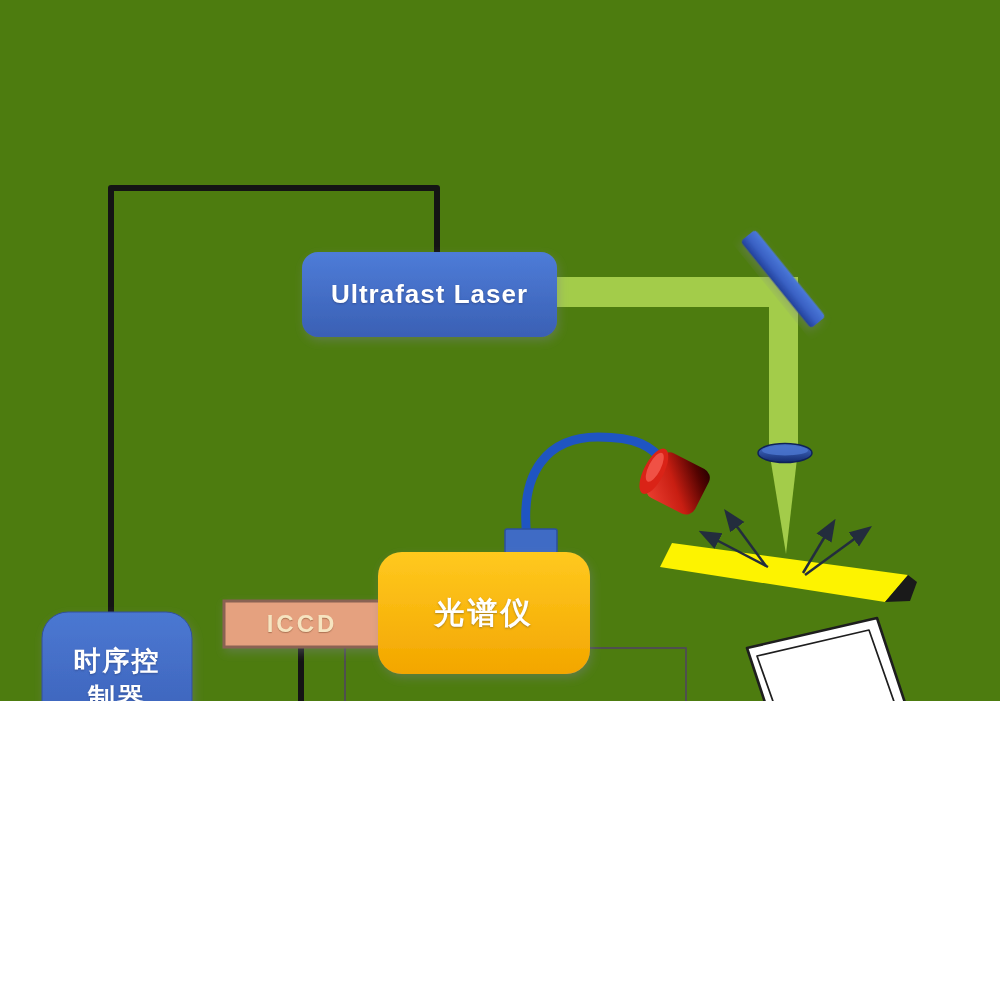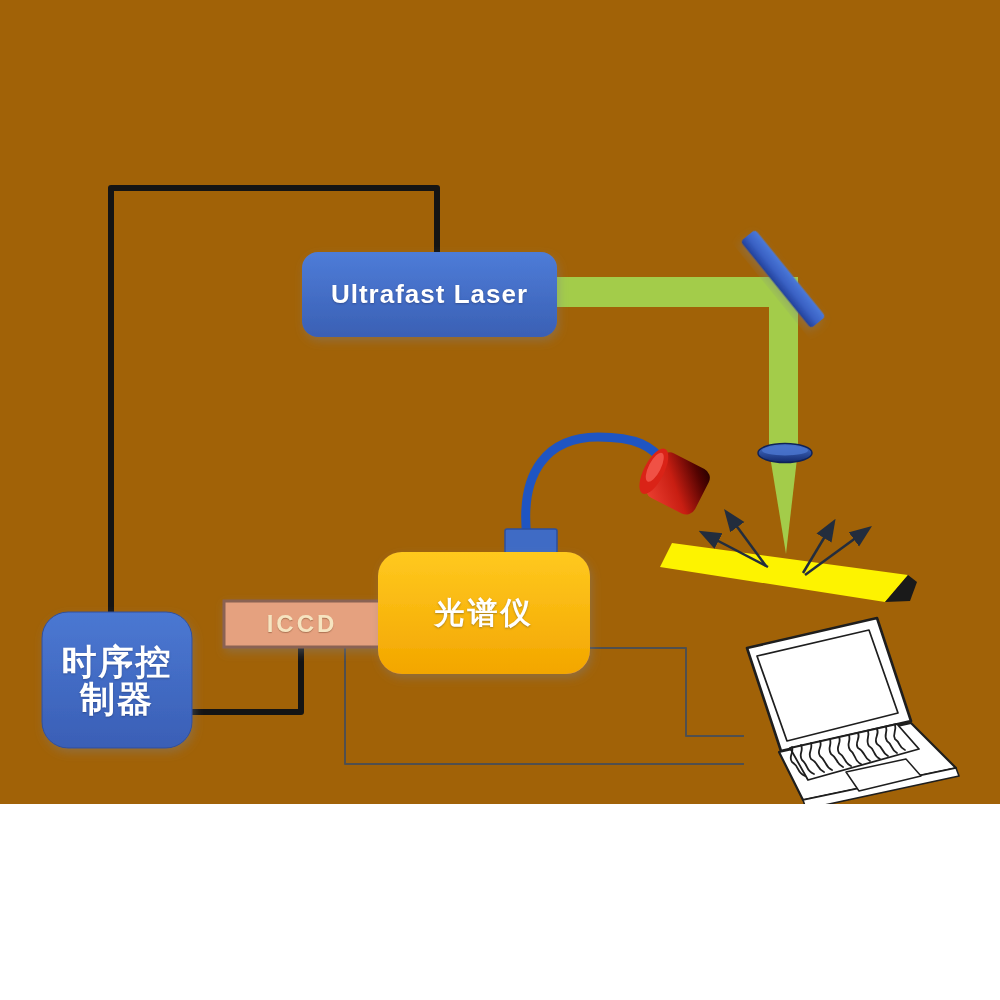--- a/index.html
+++ b/index.html
@@ -1,27 +1,27 @@
 <!DOCTYPE html>
 <html><head>
 <meta charset="utf-8">
 <style>
   html,body{margin:0;padding:0;background:#ffffff;}
-  #stage{position:relative;width:1000px;height:804px;background:#a16207;overflow:hidden;
+  #stage{position:relative;width:1000px;height:701px;background:#4d7c0f;overflow:hidden;
          font-family:"Liberation Sans",sans-serif;}
   #stage svg{position:absolute;left:0;top:0;}
   .label{position:absolute;display:flex;align-items:center;justify-content:center;
          color:#ffffff;font-weight:bold;text-align:center;
          text-shadow:0 1px 2px rgba(20,30,60,.35);pointer-events:none;}
   .label-laser{left:302px;top:252px;width:255px;height:85px;font-size:26px;letter-spacing:1px;}
   .label-spectrometer{left:378px;top:552px;width:212px;height:122px;font-size:30px;letter-spacing:3px;font-family:Liberation Mono, monospace;}
   .label-iccd{left:224px;top:601px;width:156px;height:46px;font-size:24px;letter-spacing:3px;
               color:#f6e4c0;text-shadow:0 1px 1px rgba(120,70,40,.5);text-align:center;}
   .label-controller{left:42px;top:612px;width:150px;height:136px;flex-direction:column;
-                    font-size:35px;line-height:37px;letter-spacing:2px;}
+                    font-size:27px;line-height:37px;letter-spacing:2px;}
 </style>
 </head>
 <body>
 
 <div id="stage">
 
 <svg width="1000" height="1000" viewBox="0 0 1000 1000">
   <defs>
     <linearGradient id="gLaser" x1="0" y1="0" x2="0" y2="1">
       <stop offset="0" stop-color="#4e7cd8"></stop>

